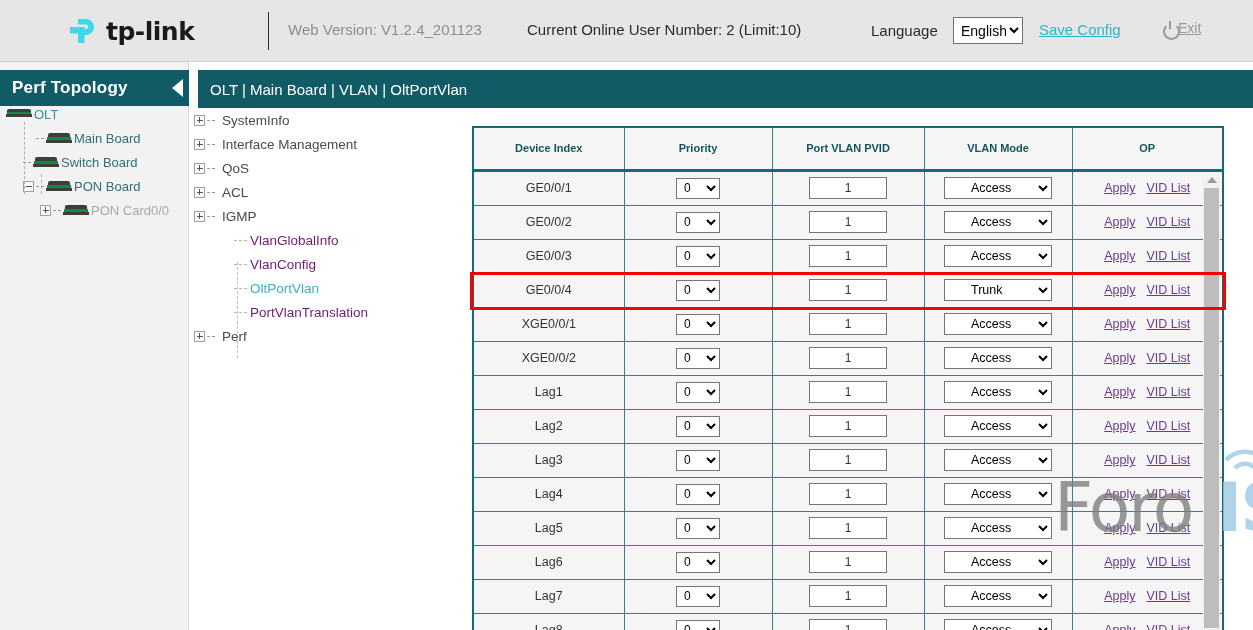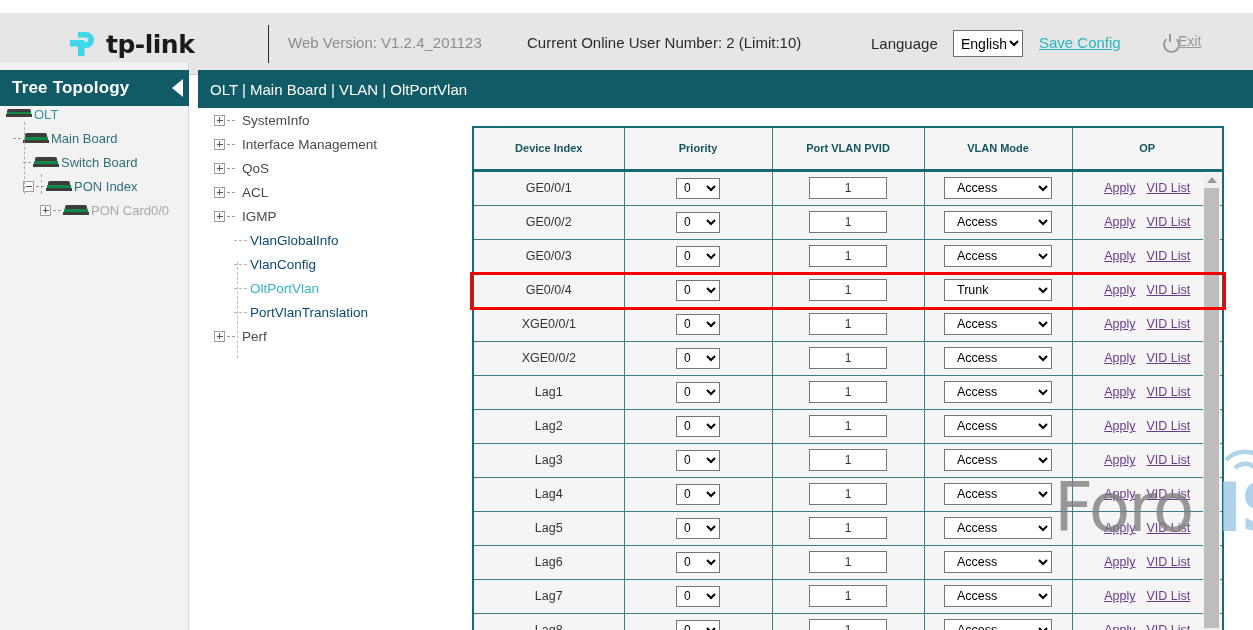--- a/index.html
+++ b/index.html
@@ -9,21 +9,21 @@
     height: 630px;
     overflow: hidden;
     background: #ffffff;
     font-family: "Liberation Sans", sans-serif;
   }
   * { box-sizing: border-box; }
 
   
   .topbar {
     position: absolute;
-    left: 0; top: 13px;
+    left: 0; top: 0;
     width: 1253px; height: 62px;
     background: #e6e6e6;
     border-bottom: 1px solid #cfcfcf;
   }
   .logo-wrap {
     position: absolute;
     left: 66px; top: 10px;
     width: 130px; height: 42px;
     display: flex; align-items: center;
   }
@@ -163,26 +163,26 @@
 
   
   .menu-panel {
     position: absolute; left: 190px; top: 108px;
     width: 278px; height: 522px;
     background: #ffffff;
   }
   .mitem {
     position: relative; height: 24px;
     display: flex; align-items: center;
-    font-size: 13.5px; padding-left: 24px;
+    font-size: 13.5px; padding-left: 4px;
     white-space: nowrap;
   }
   .mitem .mlabel { color: #4a4a4a; margin-left: 5px; }
   .msub { padding-left: 44px; }
-  .msub .mlabel { color: #0c4a6e; margin-left: 3px; }
+  .msub .mlabel { color: #701a75; margin-left: 3px; }
   .msub.active .mlabel { color: #37b3c7; }
   .sub-connector {
     width: 13px; height: 1px;
     border-top: 1px dashed #b5b5b5;
     flex: 0 0 auto;
   }
   .sub-vline {
     position: absolute; left: 47px;
     border-left: 1px dashed #c0c0c0; width: 0;
   }
@@ -246,21 +246,21 @@
   .pvid-input {
     width: 78px; height: 22px;
     font-size: 12px; font-family: "Liberation Sans", sans-serif;
     border: 1px solid #767676; background: #ffffff;
     text-align: center; color: #333;
   }
   .mode-select {
     width: 108px; height: 22px;
     font-size: 12.5px; font-family: "Liberation Sans", sans-serif;
     border: 1px solid #767676; background: #ffffff;
-    padding-left: 8px; color: #000;
+    padding-left: 22px; color: #000;
   }
   .op-cell { display: flex; align-items: center; justify-content: center; gap: 11px; height: 33px; }
   .oplink {
     font-size: 12.5px; color: #6a3a8f;
     text-decoration: underline; cursor: pointer;
   }
 
   
   .row-highlight {
     position: absolute;
@@ -348,35 +348,35 @@
   <div class="saveconfig">Save Config</div>
 
   <div class="exit-wrap">
     <span class="power-icon"></span>
     <span class="exit-text">Exit</span>
   </div>
 </div>
 
 <div class="tree-panel">
   <div class="tree-header">
-    <span class="tree-header-title">Tree Topology</span>
+    <span class="tree-header-title">Perf Topology</span>
     <div class="tree-collapse">
       <span class="tri-left"></span>
     </div>
   </div>
   <div class="tree-body" id="tree-body">
       <div class="tnode" style="padding-left: 6px;">
         <span class="dev-icon flat">
           <span class="top"></span>
           <span class="green"></span>
           <span class="base"></span>
         </span>
         <span class="tnode-label">OLT</span>
       </div>
-      <div class="tnode" style="">
+      <div class="tnode" style="padding-left: 23px;">
         <span style="display: inline-block; width: 13px; flex: 0 0 auto;"></span>
         <span class="dashline"></span>
         <span class="dev-icon">
           <span class="top"></span>
           <span class="green"></span>
           <span class="base"></span>
         </span>
         <span class="tnode-label dark">Main Board</span>
       </div>
       <div class="tnode" style="padding-left: 10px;">
@@ -390,21 +390,21 @@
         <span class="tnode-label dark">Switch Board</span>
       </div>
       <div class="tnode" style="padding-left: 23px;">
         <span class="expander"></span>
         <span class="dashline"></span>
         <span class="dev-icon">
           <span class="top"></span>
           <span class="green"></span>
           <span class="base"></span>
         </span>
-        <span class="tnode-label dark">PON Index</span>
+        <span class="tnode-label dark">PON Board</span>
       </div>
       <div class="tnode" style="padding-left: 40px;">
         <span class="expander plus"></span>
         <span class="dashline"></span>
         <span class="dev-icon">
           <span class="top"></span>
           <span class="green"></span>
           <span class="base"></span>
         </span>
         <span class="tnode-label dim">PON Card0/0</span>

